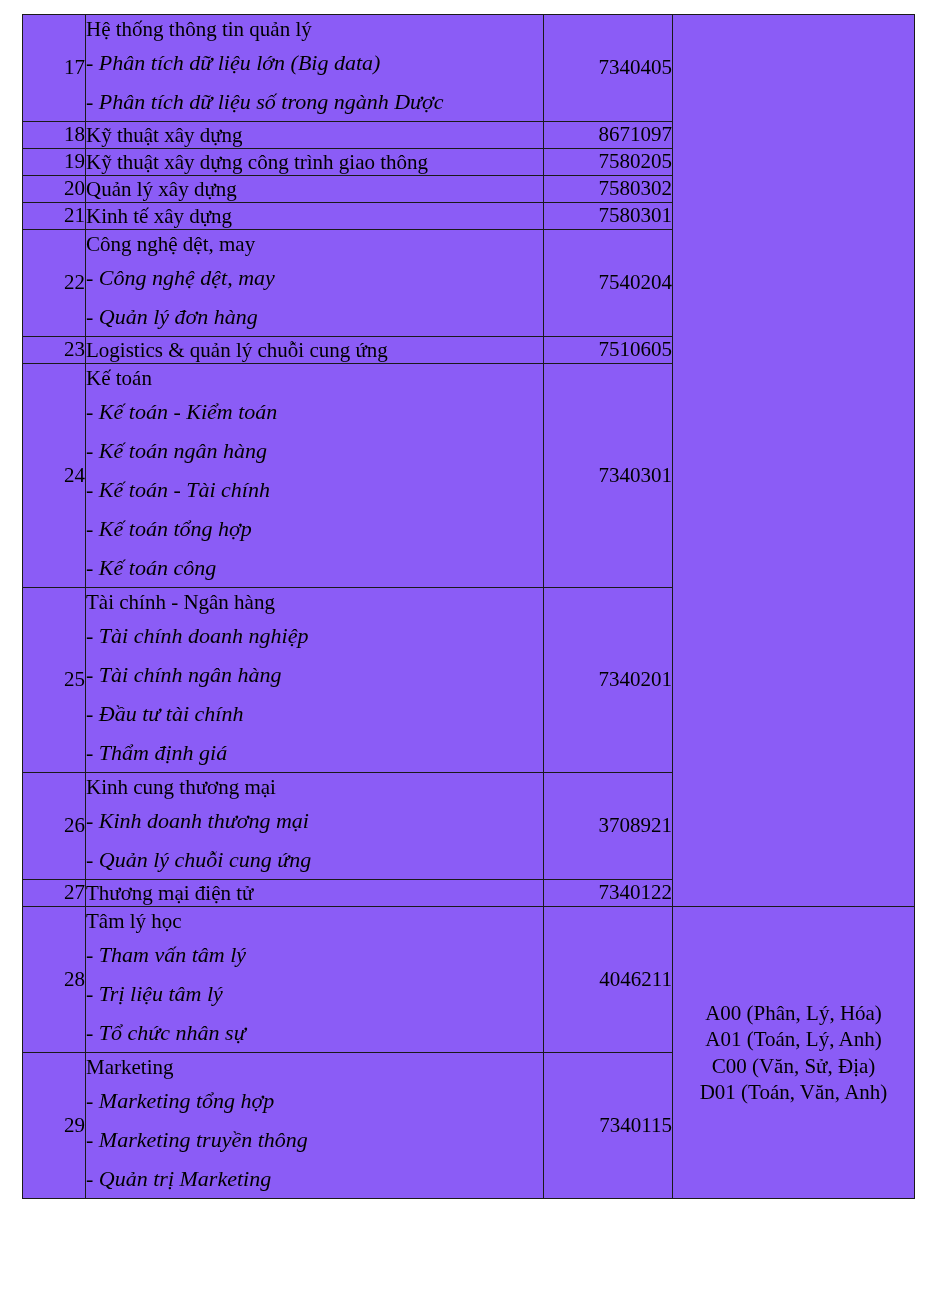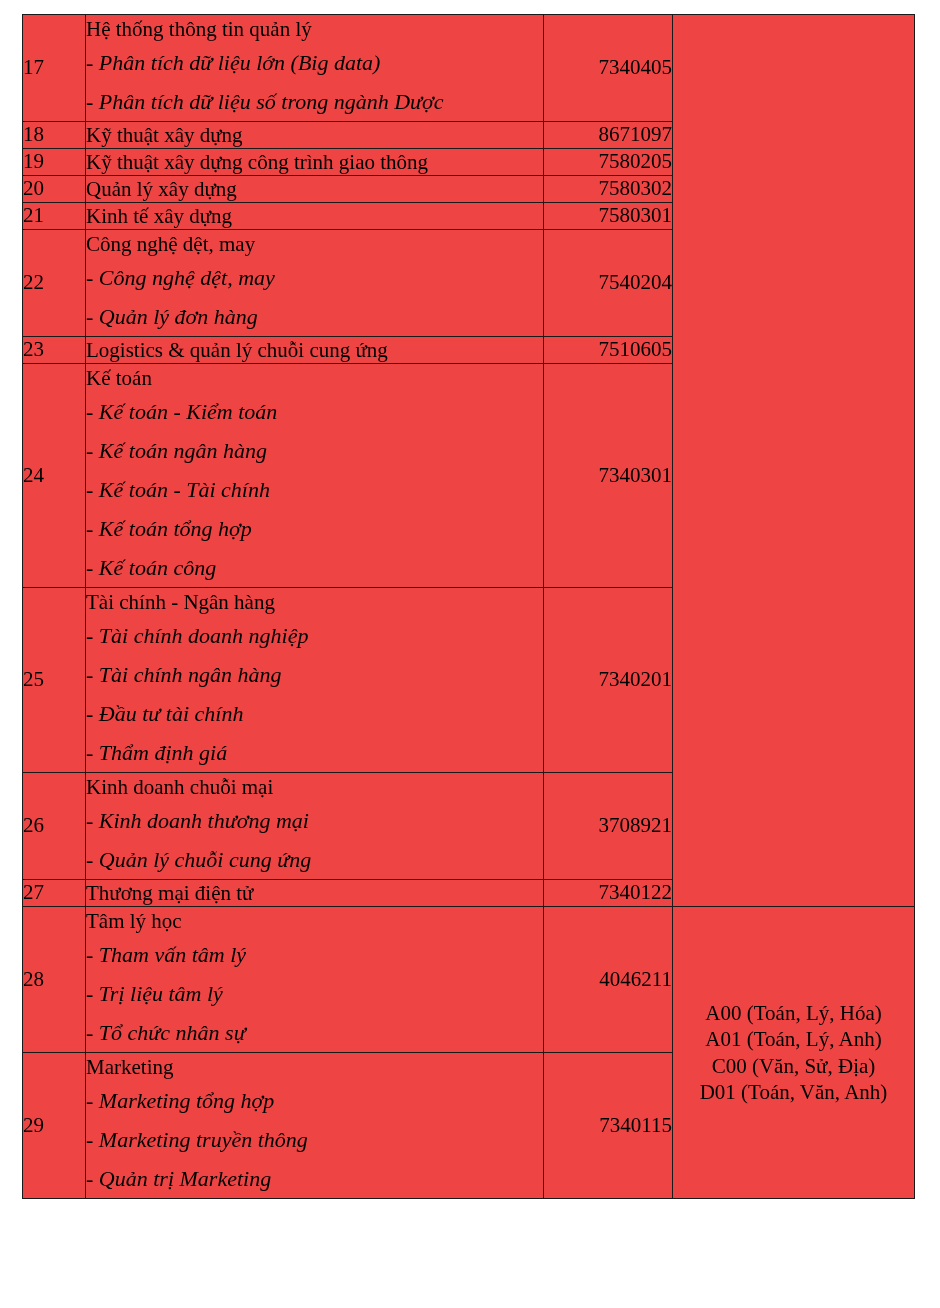--- a/index.html
+++ b/index.html
@@ -28,31 +28,31 @@
     top: 14px;
     width: 892px;
     border-collapse: collapse;
     table-layout: fixed;
   }
 
   table.majors-table td {
     border: 1.4px solid #1a1a1a;
     padding: 0;
     vertical-align: middle;
-    background: #ef4444;
+    background: #8b5cf6;
     margin-top: 41px;
   }
 
   col.c-index  { width: 63px;  }
   col.c-name   { width: 458px; }
   col.c-code   { width: 129px; }
   col.c-combo  { width: 242px; }
 
   td.idx {
-    text-align: left;
+    text-align: right;
     font-size: 21px;
     line-height: 1.1;
     font-family: "Liberation Serif", "DejaVu Serif", serif;
   }
 
   td.name {
     padding: 6px 0 6px 10px;
     text-align: left;
     vertical-align: middle;
   }
@@ -181,21 +181,21 @@
             <div class="m-sub">- Tài chính doanh nghiệp</div>
             <div class="m-sub">- Tài chính ngân hàng</div>
             <div class="m-sub">- Đầu tư tài chính</div>
             <div class="m-sub">- Thẩm định giá</div>
           </td>
           <td class="code">7340201</td>
         </tr>
         <tr>
           <td class="idx">26</td>
           <td class="name">
-            <div class="m-title">Kinh doanh chuỗi mại</div>
+            <div class="m-title">Kinh cung thương mại</div>
             <div class="m-sub">- Kinh doanh thương mại</div>
             <div class="m-sub">- Quản lý chuỗi cung ứng</div>
           </td>
           <td class="code">3708921</td>
         </tr>
         <tr class="single">
           <td class="idx">27</td>
           <td class="name">
             <div class="m-title">Thương mại điện tử</div>
           </td>
@@ -204,21 +204,21 @@
         <tr>
           <td class="idx">28</td>
           <td class="name">
             <div class="m-title">Tâm lý học</div>
             <div class="m-sub">- Tham vấn tâm lý</div>
             <div class="m-sub">- Trị liệu tâm lý</div>
             <div class="m-sub">- Tổ chức nhân sự</div>
           </td>
           <td class="code">4046211</td>
           <td class="combo" rowspan="2">
-            <span class="combo-line">A00 (Toán, Lý, Hóa)</span>
+            <span class="combo-line">A00 (Phân, Lý, Hóa)</span>
             <span class="combo-line">A01 (Toán, Lý, Anh)</span>
             <span class="combo-line">C00 (Văn, Sử, Địa)</span>
             <span class="combo-line">D01 (Toán, Văn, Anh)</span>
           </td>
         </tr>
         <tr>
           <td class="idx">29</td>
           <td class="name">
             <div class="m-title">Marketing</div>
             <div class="m-sub">- Marketing tổng hợp</div>

